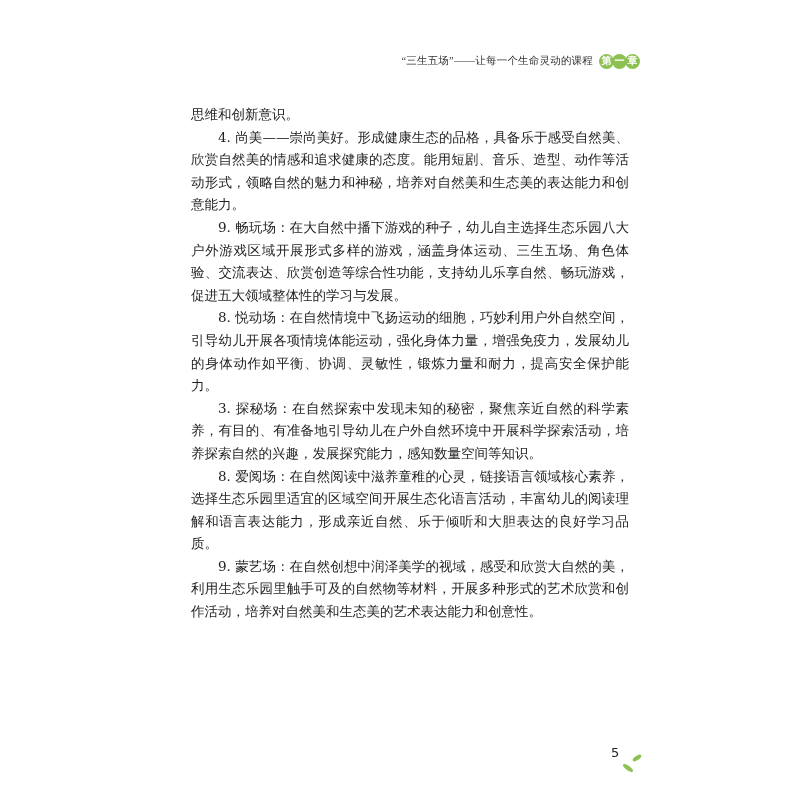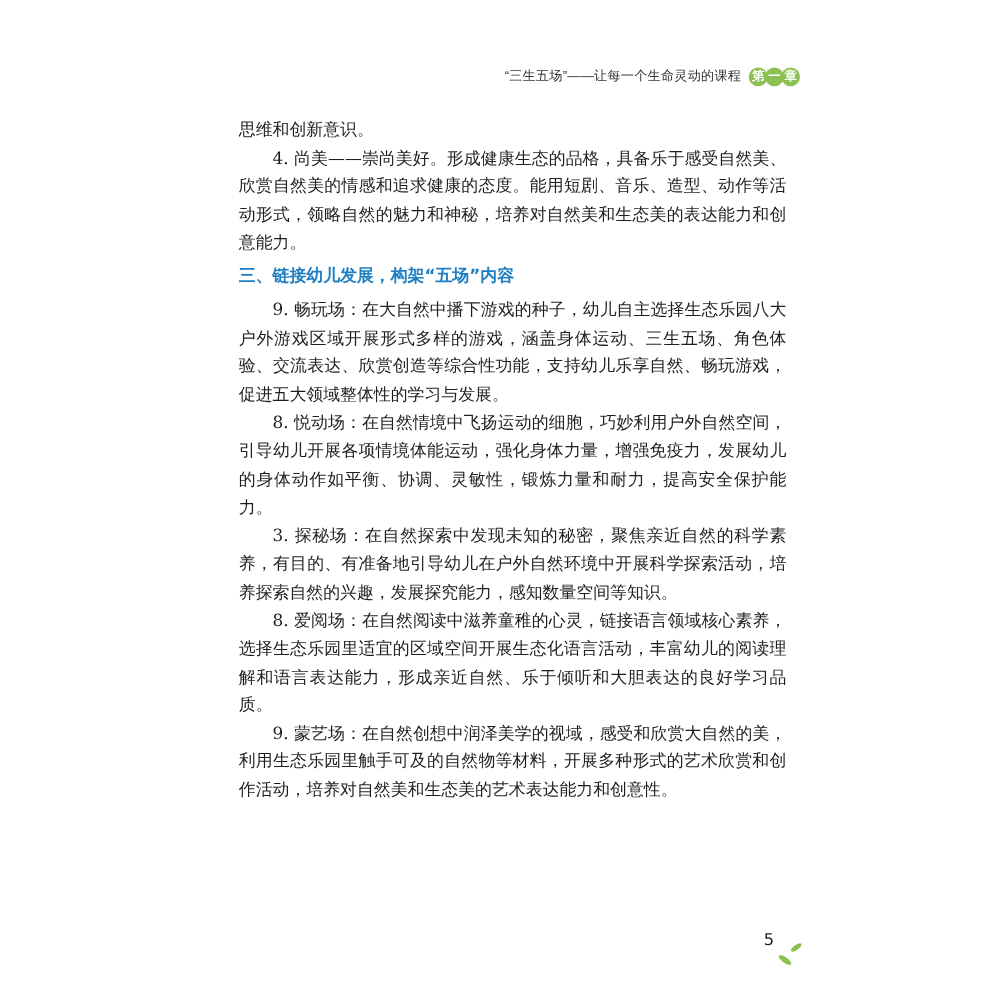--- a/index.html
+++ b/index.html
@@ -19,21 +19,21 @@
       position: absolute;
       top: 50px;
       left: 420px;
       width: 220px;
       height: 22px;
       display: flex;
       align-items: center;
       justify-content: flex-end;
     }
     .running-header .header-text {
-      font-family: Liberation Sans, sans-serif;
+      font-family: Liberation Serif, serif;
       font-size: 10.5px;
       color: #333;
       letter-spacing: 0.2px;
       margin-right: 8px;
       white-space: nowrap;
     }
     .chapter-badge {
       display: flex;
       align-items: center;
     }
@@ -47,21 +47,21 @@
       font-size: 10px;
       font-weight: bold;
       display: flex;
       align-items: center;
       justify-content: center;
       margin-left: -2px;
     }
     .content {
       position: absolute;
       left: 191px;
-      top: 93px;
+      top: 103px;
       width: 438px;
       font-size: 13.5px;
       line-height: 22.6px;
       text-align: justify;
       text-justify: inter-ideograph;
     }
     .content p {
       margin: 0;
     }
     .content p.indent {
@@ -104,21 +104,20 @@
     <span>一</span>
     <span>章</span>
   </div>
 </div>
 
 <div class="content">
   <p>思维和创新意识。</p>
 
   <p class="indent"><span class="bold">4. 尚美——崇尚美好。</span><span>形成健康生态的品格，具备乐于感受自然美、欣赏自然美的情感和追求健康的态度。能用短剧、音乐、造型、动作等活动形式，领略自然的魅力和神秘，培养对自然美和生态美的表达能力和创意能力。</span></p>
 
-  <p class="section-heading">三、链接幼儿发展，构架“五场”内容</p>
 
 
   <p class="indent"><span class="bold">9. 畅玩场：</span><span>在大自然中播下游戏的种子，幼儿自主选择生态乐园八大户外游戏区域开展形式多样的游戏，涵盖身体运动、三生五场、角色体验、交流表达、欣赏创造等综合性功能，支持幼儿乐享自然、畅玩游戏，促进五大领域整体性的学习与发展。</span></p>
 
   <p class="indent"><span class="bold">8. 悦动场：</span><span>在自然情境中飞扬运动的细胞，巧妙利用户外自然空间，引导幼儿开展各项情境体能运动，强化身体力量，增强免疫力，发展幼儿的身体动作如平衡、协调、灵敏性，锻炼力量和耐力，提高安全保护能力。</span></p>
 
   <p class="indent"><span class="bold">3. 探秘场：</span><span>在自然探索中发现未知的秘密，聚焦亲近自然的科学素养，有目的、有准备地引导幼儿在户外自然环境中开展科学探索活动，培养探索自然的兴趣，发展探究能力，感知数量空间等知识。</span></p>
 
   <p class="indent"><span class="bold">8. 爱阅场：</span><span>在自然阅读中滋养童稚的心灵，链接语言领域核心素养，选择生态乐园里适宜的区域空间开展生态化语言活动，丰富幼儿的阅读理解和语言表达能力，形成亲近自然、乐于倾听和大胆表达的良好学习品质。</span></p>
 

